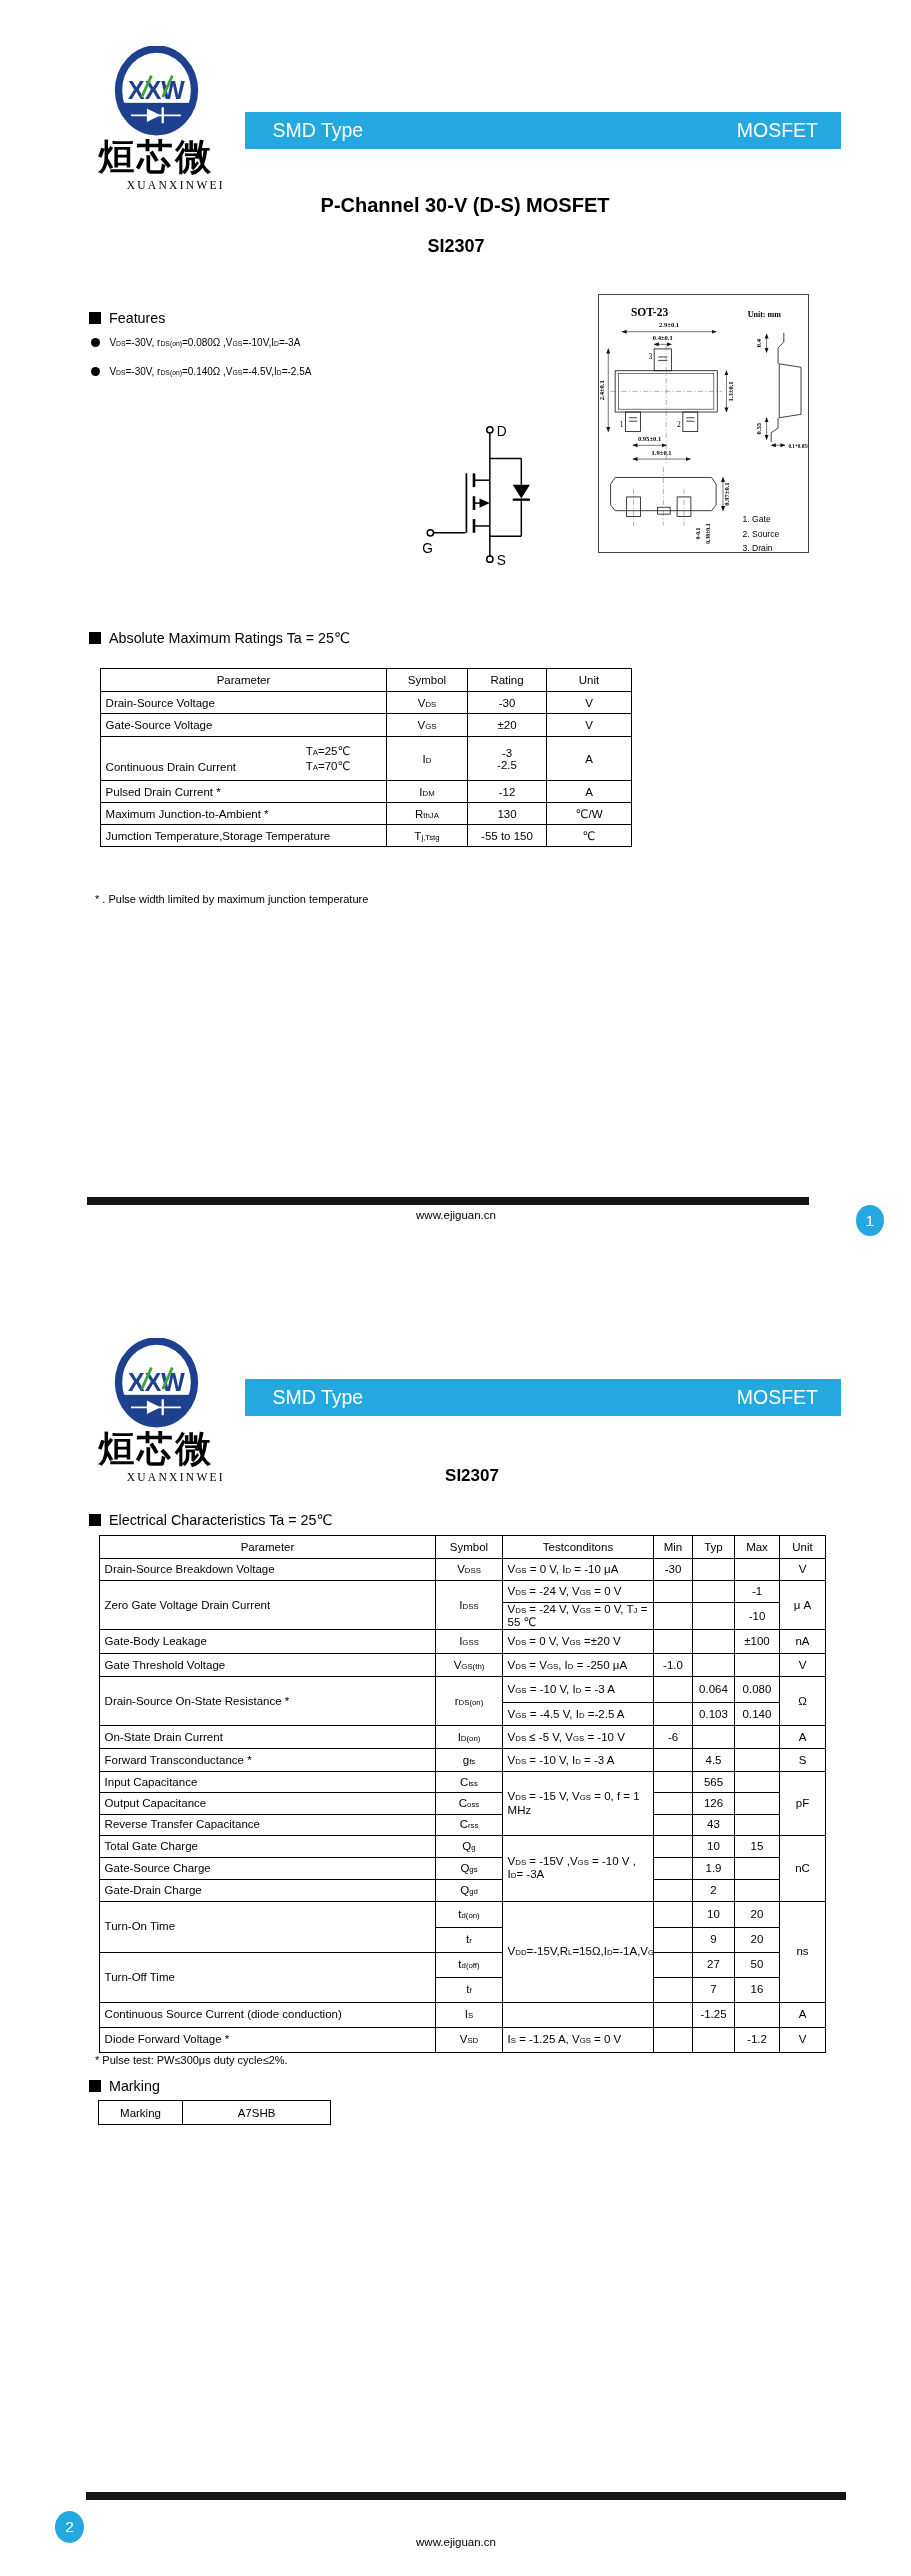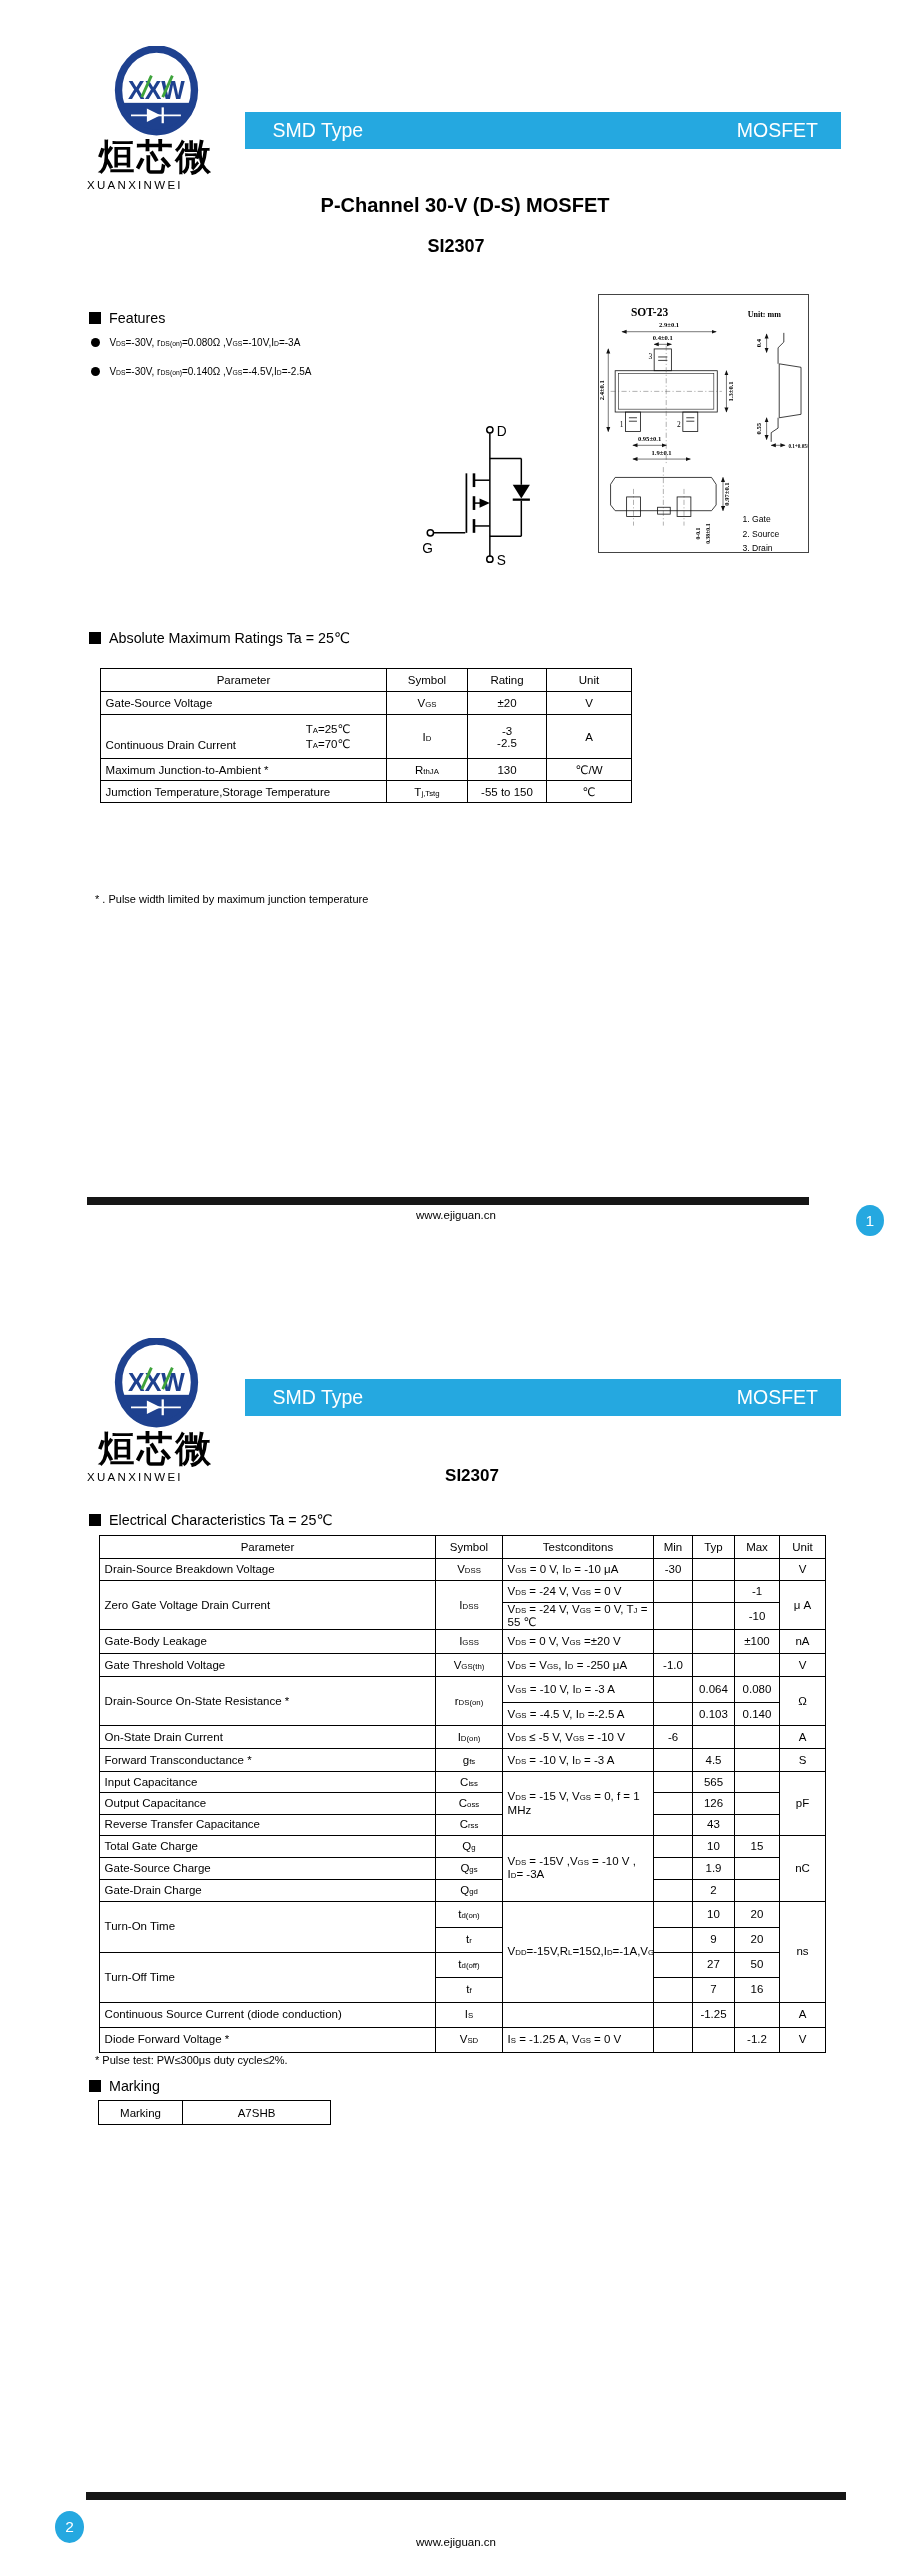--- a/index.html
+++ b/index.html
@@ -3,21 +3,21 @@
 <meta charset="utf-8">
 <style>
   html,body{margin:0;padding:0;background:#fff;}
   body{font-family:"Liberation Sans","DejaVu Sans",sans-serif;color:#000;}
   #canvas{position:relative;width:912px;height:2576px;background:#fff;overflow:hidden;}
   .abs{position:absolute;}
   .ctr{transform:translateX(-50%);}
   .sb{font-size:0.68em;}
   
   .logo-cn{font-size:36px;font-weight:bold;letter-spacing:2.3px;text-align:center;white-space:nowrap;}
-  .logo-en{font-size:11.5px;letter-spacing:2.3px;text-align:left;white-space:nowrap;}
+  .logo-en{font-size:11.5px;letter-spacing:2.3px;text-align:right;white-space:nowrap;font-family:Liberation Serif, serif;}
   
   .banner{width:596px;height:37px;color:#fff;font-size:19.5px;line-height:37px;}
   .banner .bl{position:absolute;left:27.5px;top:0;}
   .banner .br{position:absolute;right:23px;top:0;}
   
   .doc-title{font-size:20px;font-weight:bold;white-space:nowrap;}
   .part-no{font-size:18px;font-weight:bold;white-space:nowrap;}
   .sec-head{font-size:14.3px;display:flex;align-items:center;gap:8px;white-space:nowrap;}
   .sq{width:12px;height:12px;background:#000;display:inline-block;}
   .feat{font-size:10px;display:flex;align-items:center;gap:9.2px;white-space:nowrap;}
@@ -205,20 +205,26 @@
           <col style="width:79px">
           <col style="width:85px">
         </colgroup>
       <tbody>
           <tr style="height:23px">
         <th class="c">Parameter</th>
         <th class="c">Symbol</th>
         <th class="c">Rating</th>
         <th class="c">Unit</th>
       </tr>
+      <tr style="height:22px">
+        <td>Drain-Source Voltage</td>
+        <td class="c">V<span class="sb">DS</span></td>
+        <td class="c">-30</td>
+        <td class="c">V</td>
+      </tr>
       <tr style="height:23px">
         <td>Gate-Source Voltage</td>
         <td class="c">V<span class="sb">GS</span></td>
         <td class="c">±20</td>
         <td class="c">V</td>
       </tr>
       <tr style="height:44px">
         <td>
           <div class="pflex">
             <div>Continuous Drain Current</div>
@@ -226,20 +232,26 @@
               <div>T<span class="sb">A</span>=25℃</div>
               <div>T<span class="sb">A</span>=70℃</div>
             </div>
           </div>
         </td>
         <td class="c">I<span class="sb">D</span></td>
         <td class="c">
           <div>-3</div>
           <div>-2.5</div>
         </td>
+        <td class="c">A</td>
+      </tr>
+      <tr style="height:22.4px">
+        <td>Pulsed Drain Current  *</td>
+        <td class="c">I<span class="sb">DM</span></td>
+        <td class="c">-12</td>
         <td class="c">A</td>
       </tr>
       <tr style="height:22px">
         <td>Maximum Junction-to-Ambient *</td>
         <td class="c">R<span class="sb">thJA</span></td>
         <td class="c">130</td>
         <td class="c">℃/W</td>
       </tr>
       <tr style="height:22px">
         <td>Jumction Temperature,Storage Temperature</td>

